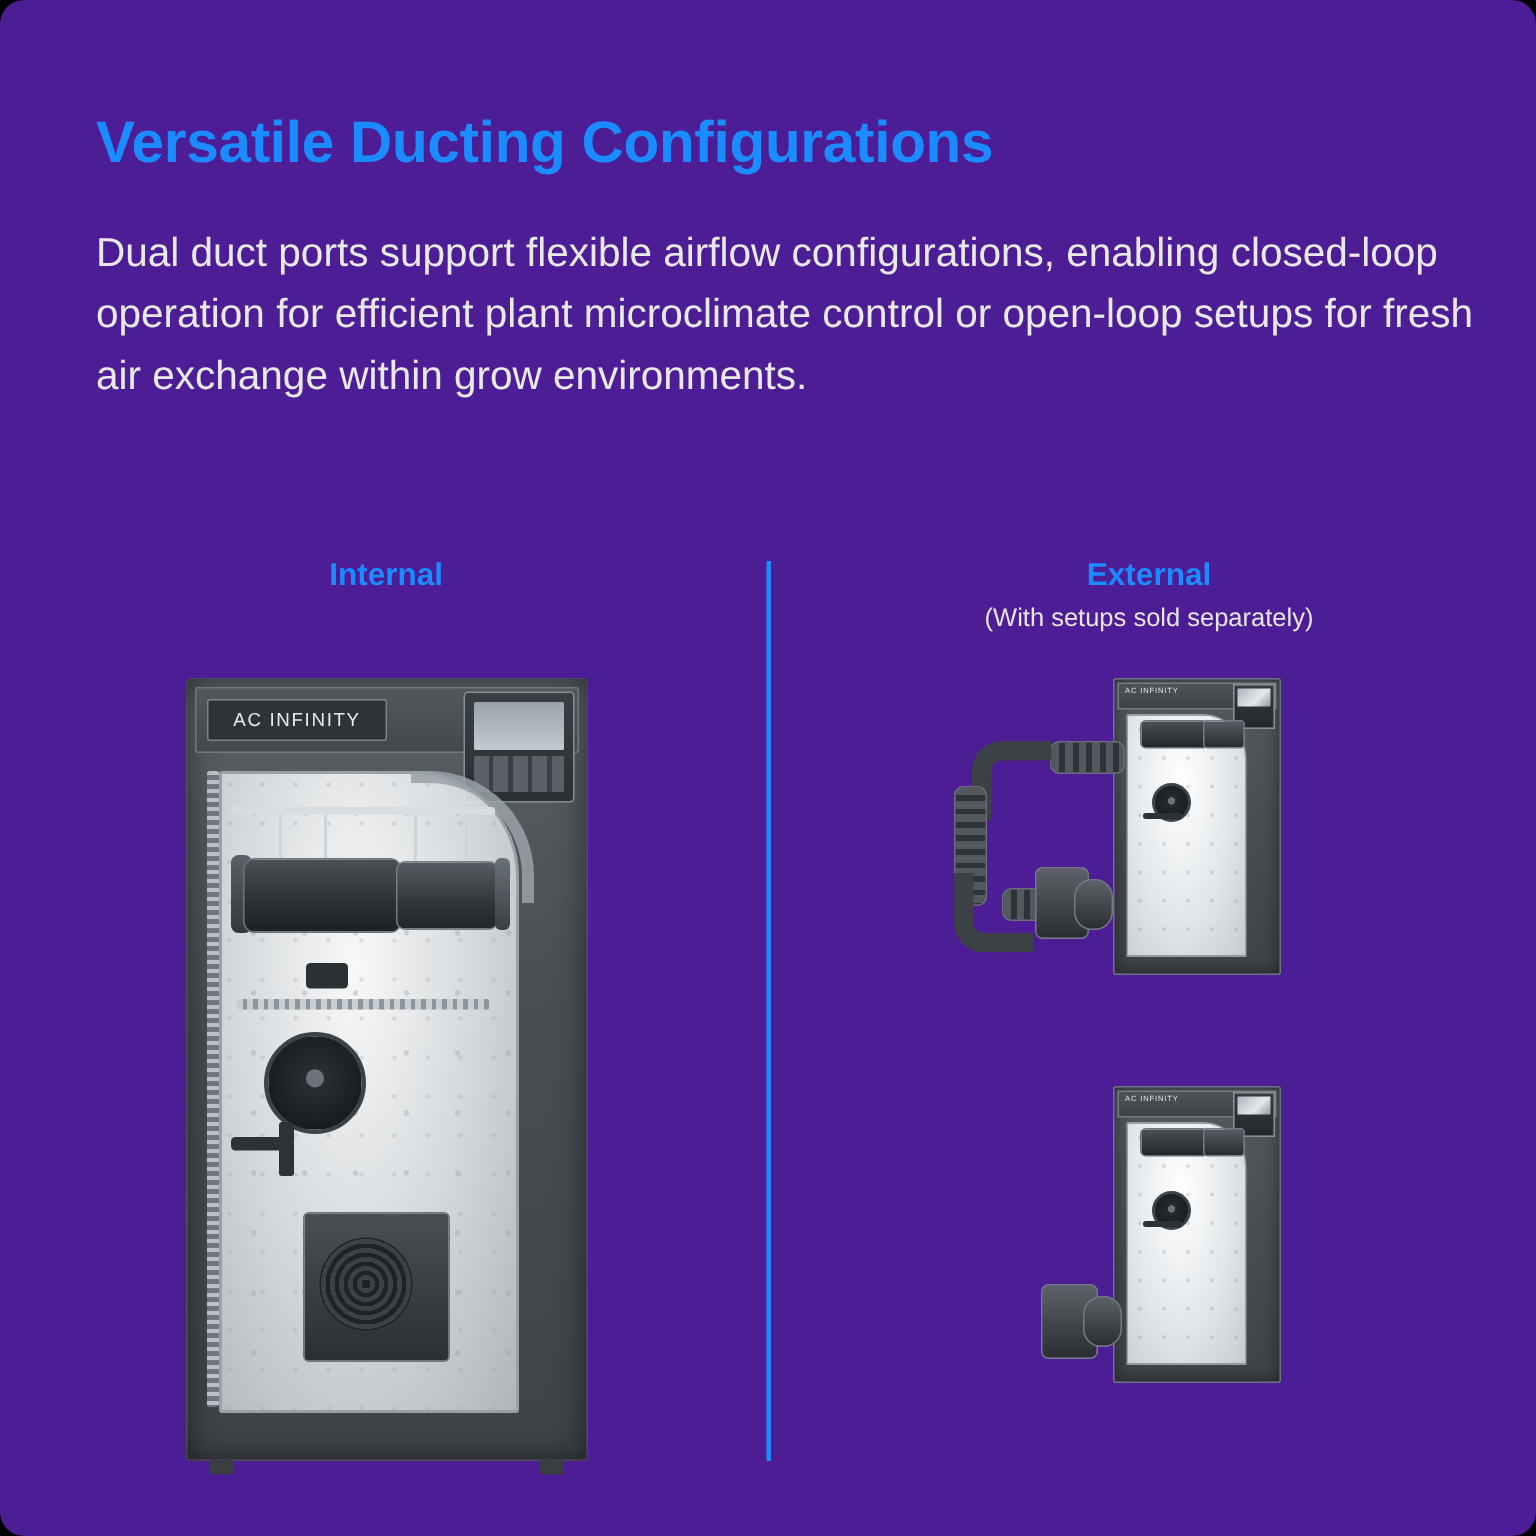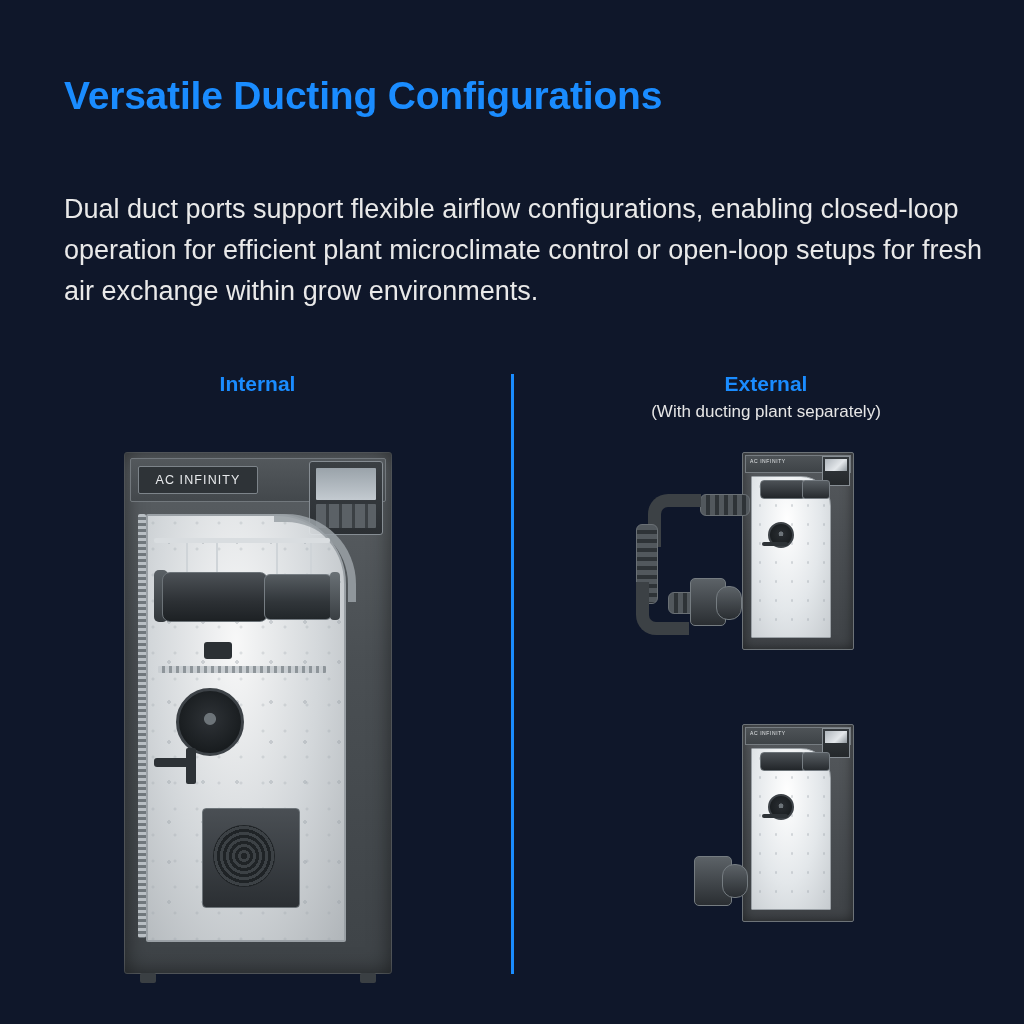--- a/index.html
+++ b/index.html
@@ -11,21 +11,22 @@
     width: 1024px;
     height: 1024px;
     overflow: hidden;
     font-family: "Liberation Sans", sans-serif;
     color: #ffffff;
     position: relative;
   }
   .page {
     position: absolute;
     inset: 0;
-    background: #0f172a;
+    background: #4c1d95;
+    border-radius: 16px;
   }
 
   
   .headline {
     position: absolute;
     left: 64px;
     top: 74px;
     font-size: 39px;
     font-weight: bold;
     color: #1a8cff;
@@ -34,21 +35,20 @@
   }
   .subcopy {
     position: absolute;
     left: 64px;
     top: 148px;
     width: 930px;
     font-size: 27px;
     line-height: 41px;
     color: #e9e9e9;
     font-weight: 400;
-    margin-top: 41px;
   }
 
   
   .col-label {
     position: absolute;
     font-size: 21px;
     font-weight: bold;
     color: #1a8cff;
     text-align: center;
   }
@@ -405,21 +405,21 @@
 
 <div class="page">
 
   <div class="headline">Versatile Ducting Configurations</div>
   <div class="subcopy">Dual duct ports support flexible airflow configurations, enabling closed-loop operation for efficient plant microclimate control or open-loop setups for fresh air exchange within grow environments.</div>
 
   <div class="divider"></div>
 
   <div class="col-label" id="external-label">External</div>
   <div class="col-label" id="internal-label">Internal</div>
-  <div class="col-sublabel">(With ducting plant separately)</div>
+  <div class="col-sublabel">(With setups sold separately)</div>
 
   <div class="tent-big">
     <div class="tent-shell"></div>
     <div class="tent-shell-inner-shadow"></div>
 
     <div class="tent-top-bar"></div>
     <div class="brand-plate">AC INFINITY</div>
 
     <div class="controller">
       <div class="controller-screen"></div>

